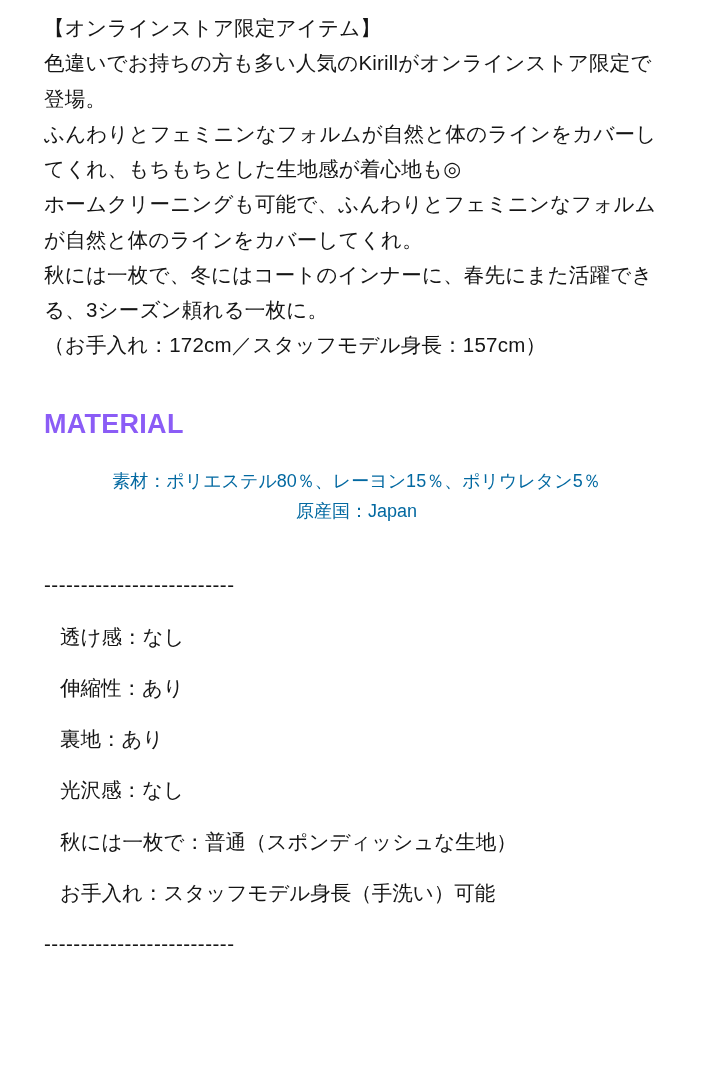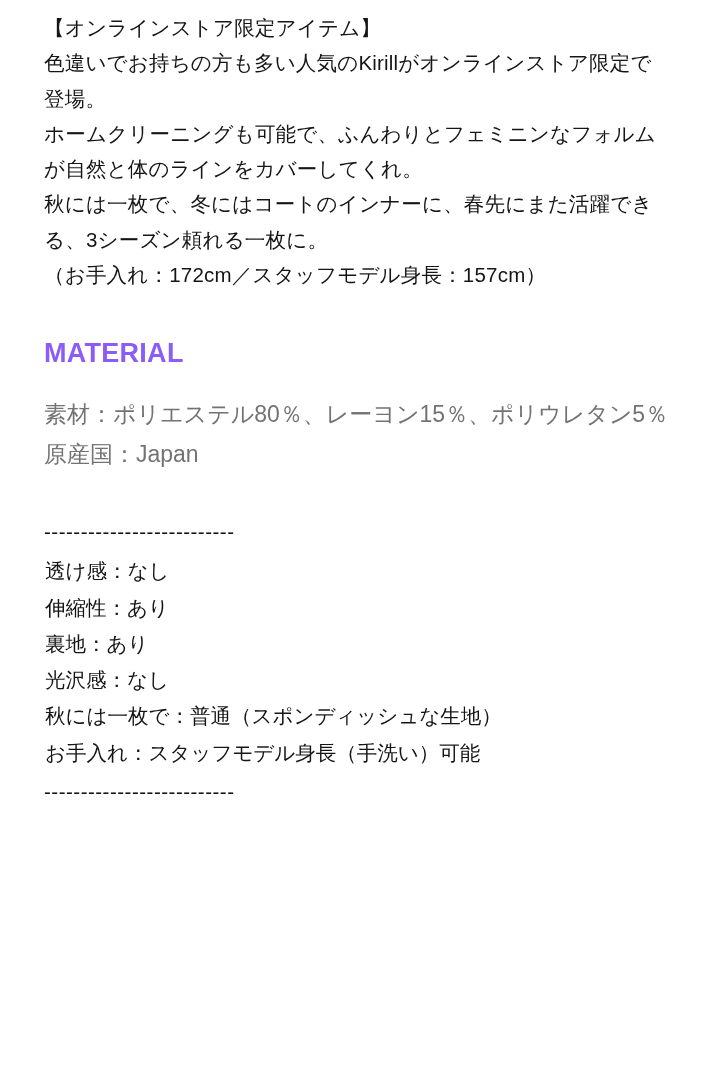--- a/index.html
+++ b/index.html
@@ -32,23 +32,24 @@
     white-space: normal;
   }
   .section-title {
     font-size: 27px;
     font-weight: 700;
     letter-spacing: 0.01em;
     margin: 46px 0 26px 0;
     color: #8b5cf6;
   }
   .material-block {
-    font-size: 23px;
+    font-size: 18px;
     line-height: 1.72;
-    color: #737373;
+    color: #0369a1;
+    text-align: center;
   }
   .material-line {
     margin: 0;
   }
   .gap-after-material {
     height: 40px;
   }
   .divider {
     font-size: 20.5px;
     line-height: 1.72;
@@ -59,34 +60,35 @@
   }
   .spec-list {
     list-style: none;
     margin: 0;
     padding: 0;
     font-size: 20.5px;
     line-height: 1.72;
     color: #151515;
   }
   .spec-item {
-    margin: 1px;
+    margin: 16px;
   }
   .divider-bottom {
     margin-top: 4px;
   }
 </style>
 </head>
 <body>
 
 <div class="page">
 
   <div class="desc-block">
     <p class="desc-line">【オンラインストア限定アイテム】</p>
     <p class="desc-line">色違いでお持ちの方も多い人気のKirillがオンラインストア限定で登場。</p>
+    <p class="desc-line">ふんわりとフェミニンなフォルムが自然と体のラインをカバーしてくれ、もちもちとした生地感が着心地も◎</p>
     <p class="desc-line">ホームクリーニングも可能で、ふんわりとフェミニンなフォルムが自然と体のラインをカバーしてくれ。</p>
     <p class="desc-line">秋には一枚で、冬にはコートのインナーに、春先にまた活躍できる、3シーズン頼れる一枚に。</p>
     <p class="desc-line">（お手入れ：172cm／スタッフモデル身長：157cm）</p>
   </div>
 
   <h2 class="section-title">MATERIAL</h2>
 
   <div class="material-block">
     <p class="material-line">素材：ポリエステル80％、レーヨン15％、ポリウレタン5％</p>
     <p class="material-line">原産国：Japan</p>

